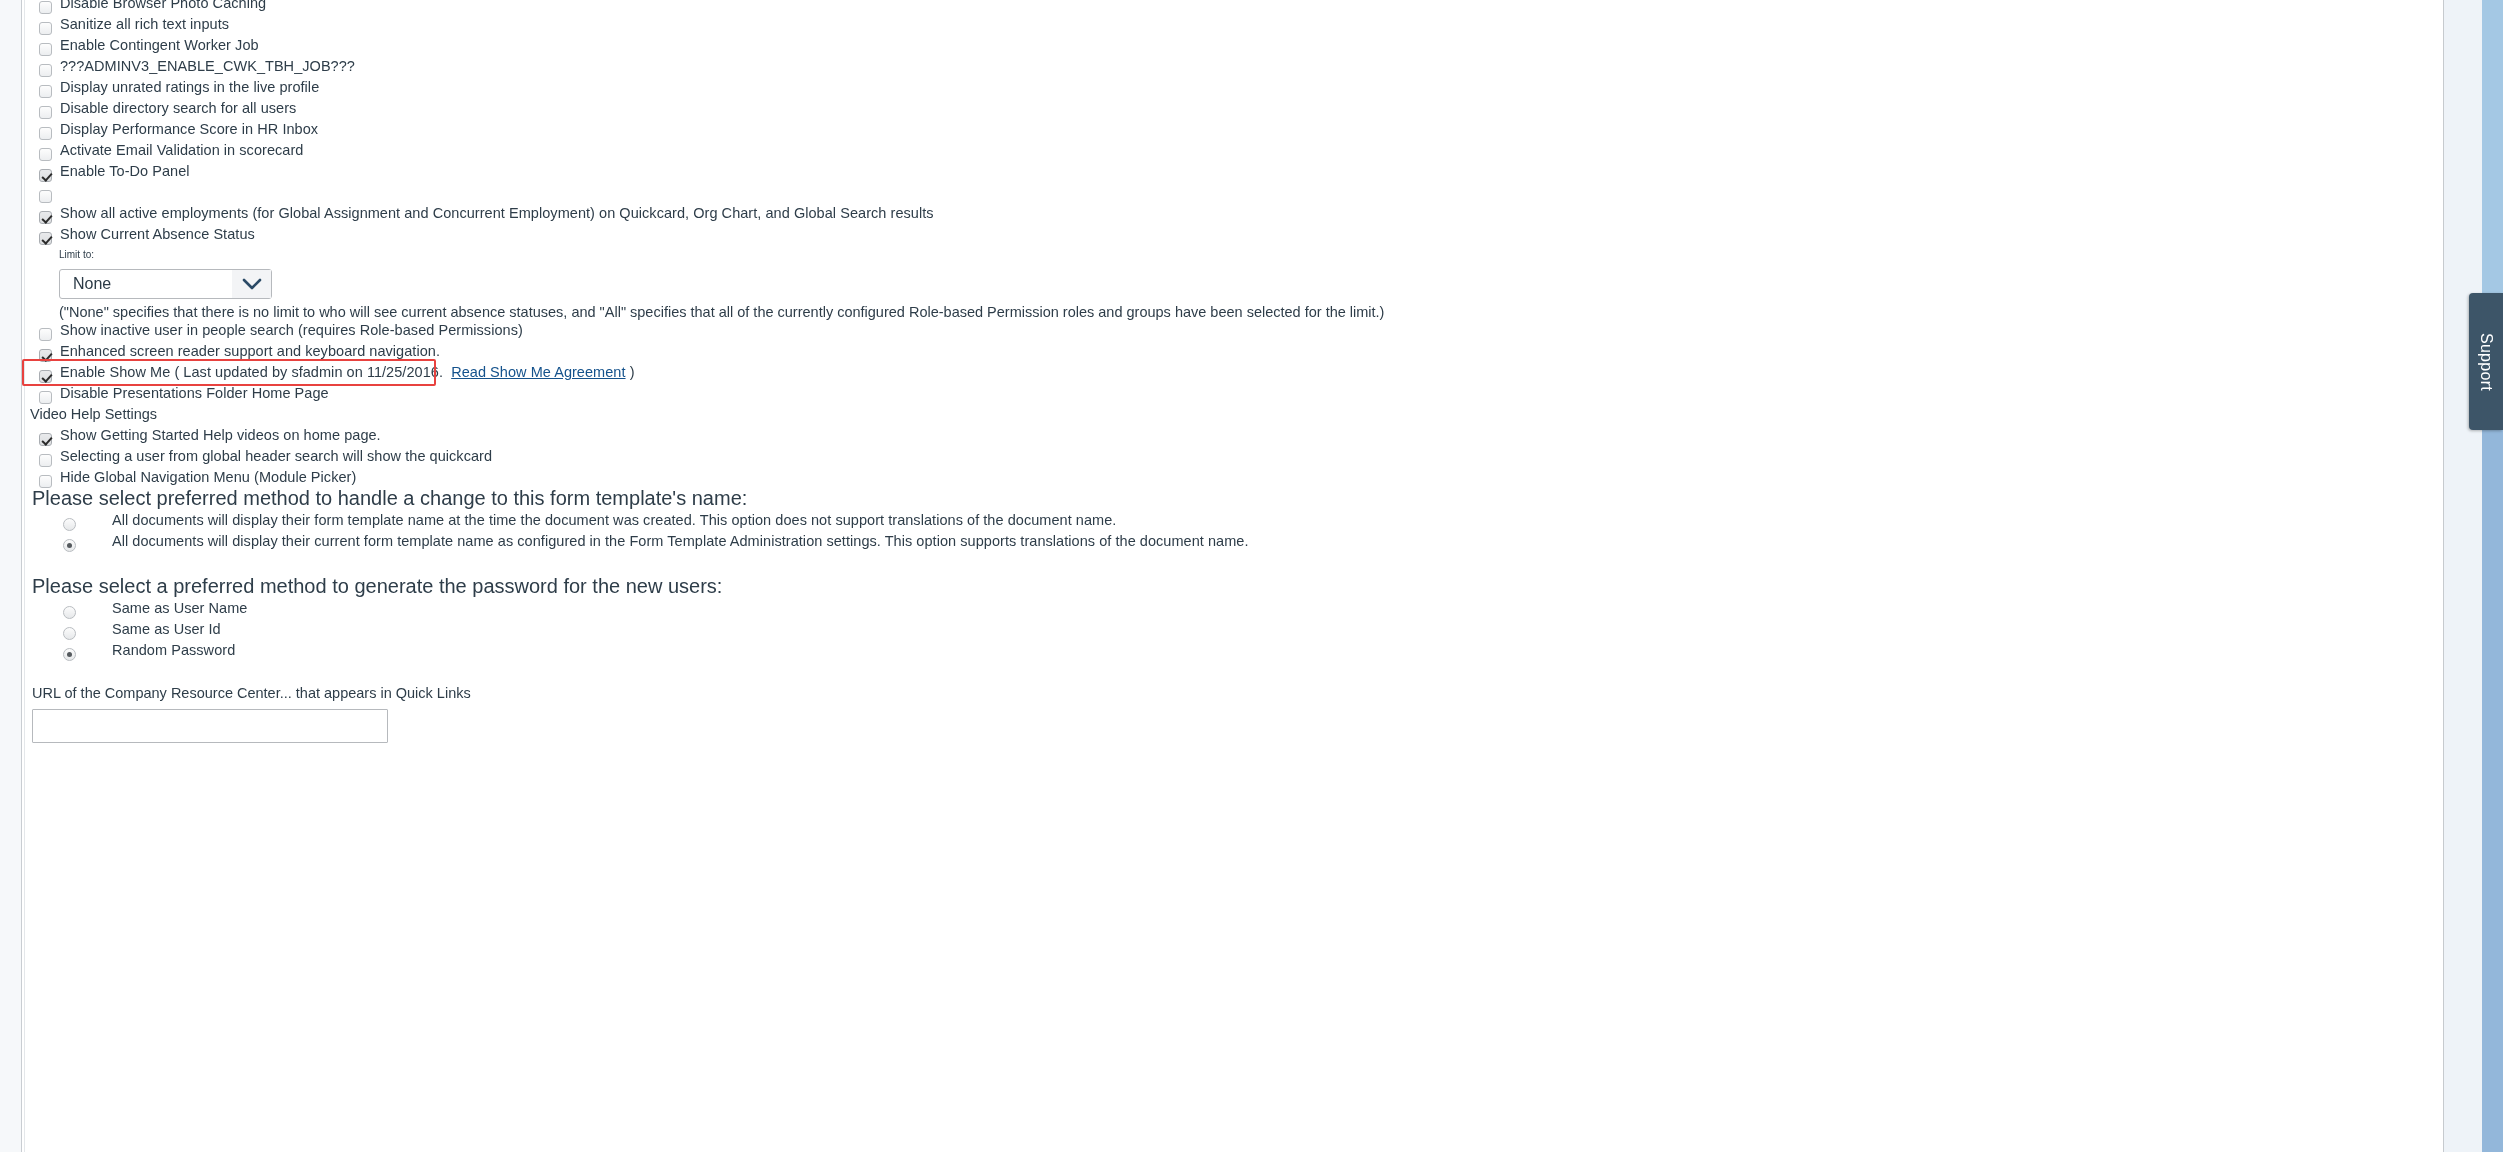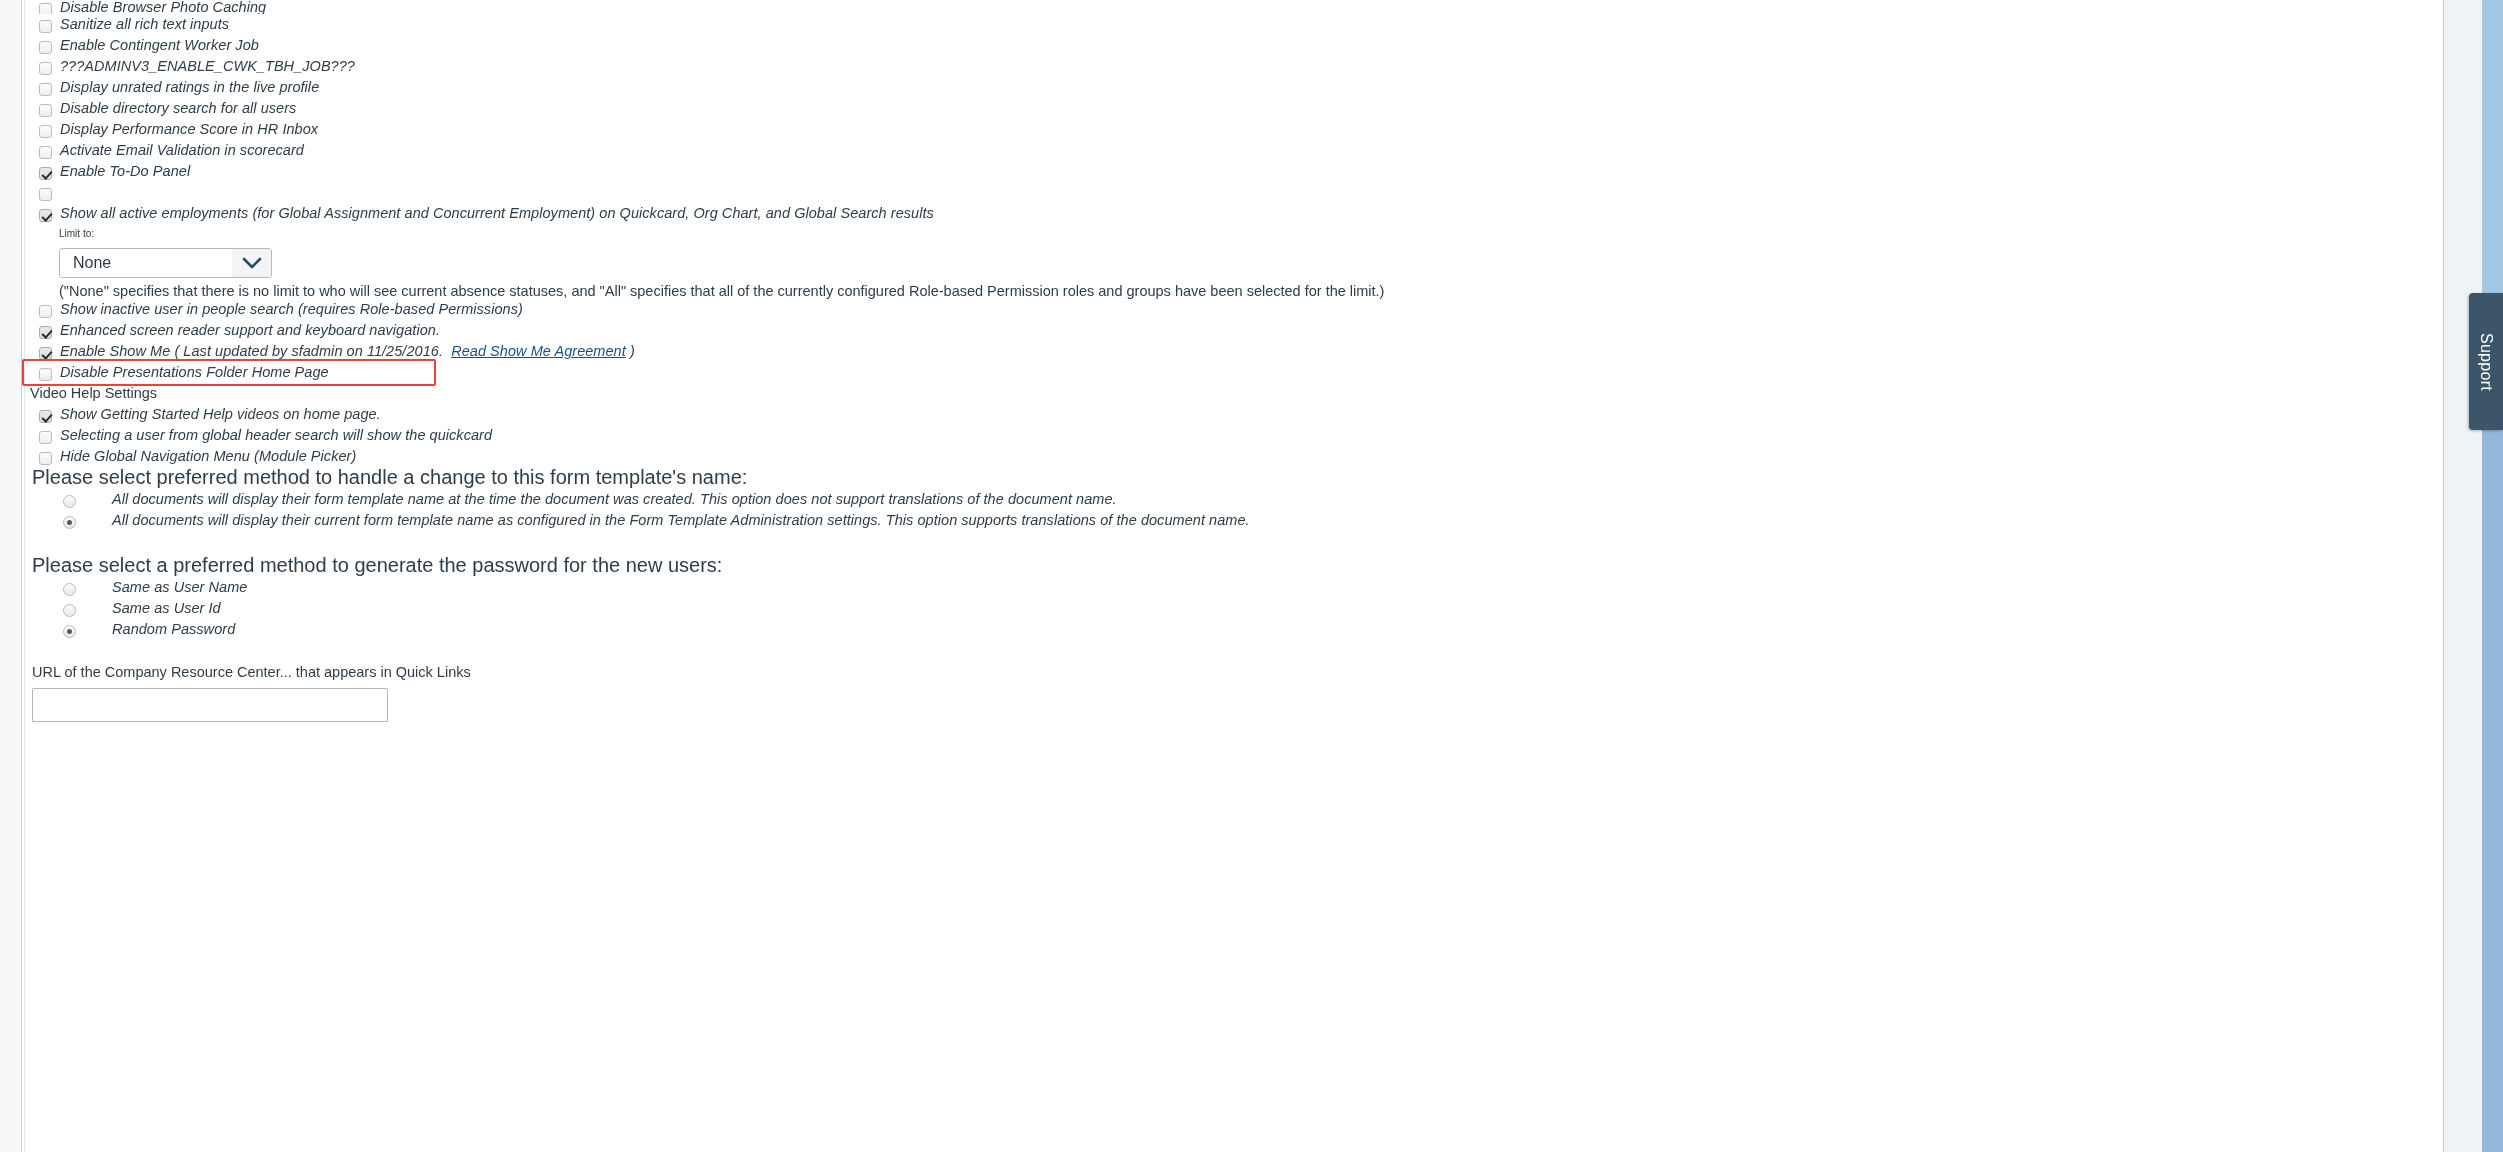--- a/index.html
+++ b/index.html
@@ -43,26 +43,25 @@
     position: absolute;
     left: 30px; top: 0;
     width: 2410px; height: 1152px;
     background: #ffffff;
     padding-top: 0px;
   }
 
   
   .row {
     display: flex;
-    align-items: center;
+    align-items: flex-end;
     height: 21px;
     line-height: 21px;
     padding-left: 9px;
     white-space: nowrap;
-    font-style: italic;
   }
   .row.first { height: 14px; line-height: 14px; overflow: hidden; }
 
   .lbl {
     font-size: 14.5px;
     color: #2e3d49;
     padding-left: 8px;
     line-height: 21px;
     letter-spacing: 0.05px;
   }
@@ -303,20 +302,24 @@
           <div class="cb on"></div>
           <div class="lbl">Enable To-Do Panel</div>
         </div>
         <div class="row">
           <div class="cb"></div>
         </div>
         <div class="row">
           <div class="cb on"></div>
           <div class="lbl">Show all active employments (for Global Assignment and Concurrent Employment) on Quickcard, Org Chart, and Global Search results</div>
         </div>
+        <div class="row">
+          <div class="cb on"></div>
+          <div class="lbl">Show Current Absence Status</div>
+        </div>
       </div>
 
     
     <div class="limit-wrap">
       <div class="limit-label">Limit to:</div>
       <div class="select-box">
         <div class="select-val">None</div>
         <div class="select-arrow">
           <svg width="20" height="13" viewBox="0 0 20 13" aria-hidden="true">
             <path d="M2 2 L10 10 L18 2" fill="none" stroke="#2b4a66" stroke-width="2.6" stroke-linecap="round" stroke-linejoin="round"></path>

